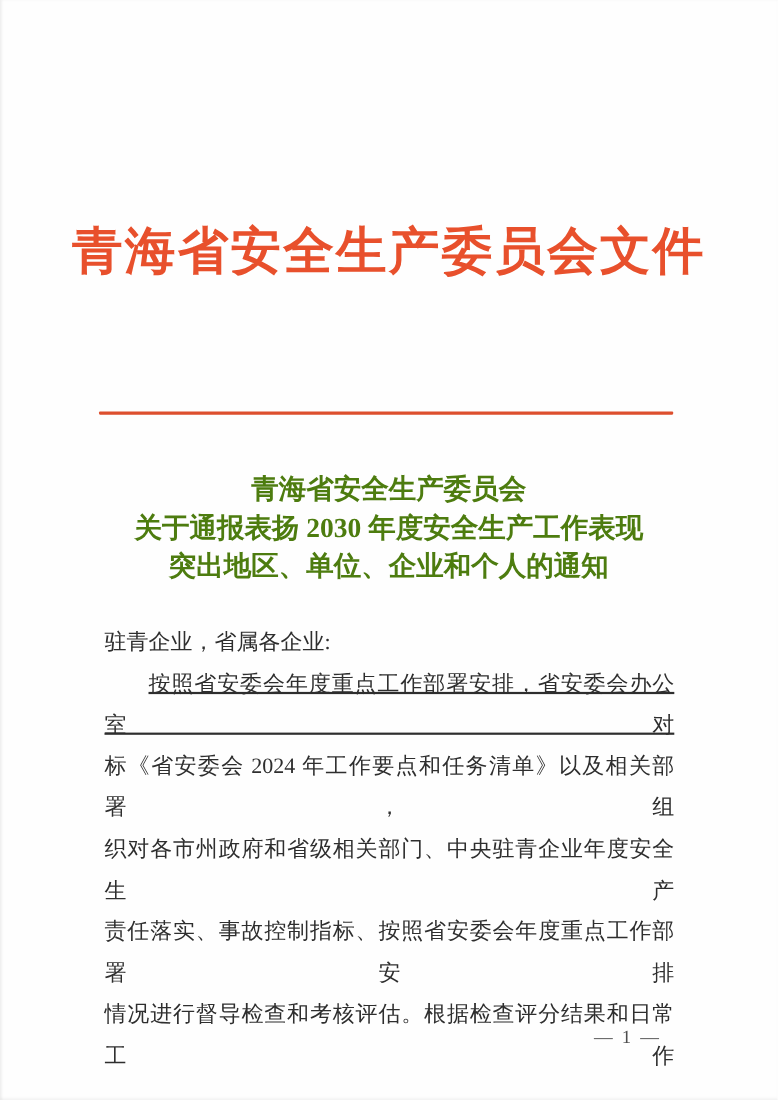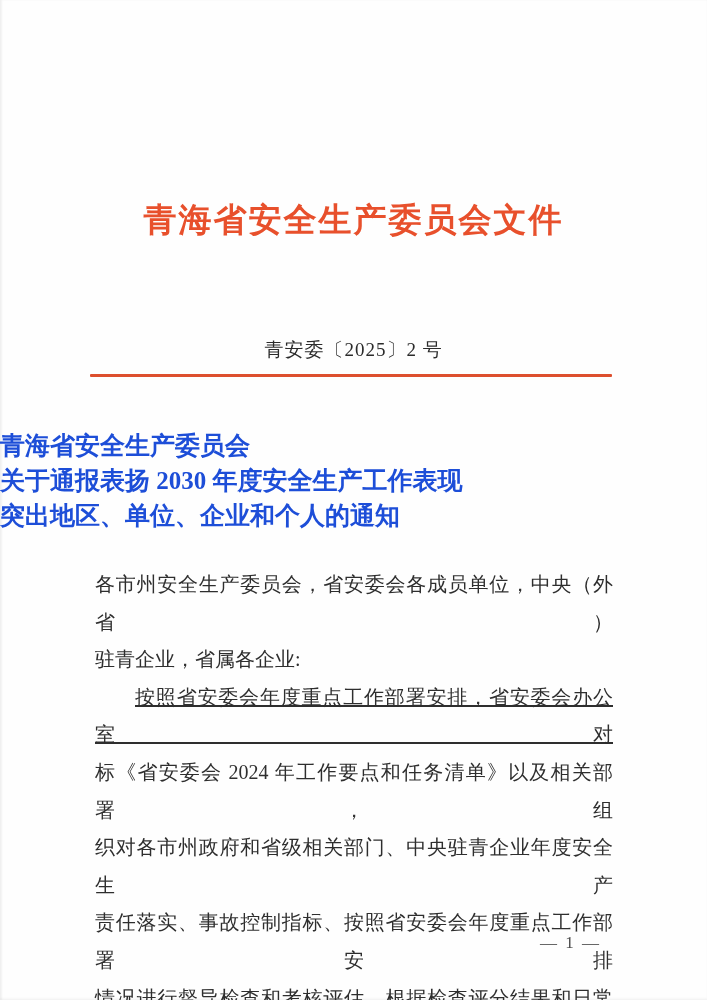--- a/index.html
+++ b/index.html
@@ -12,21 +12,21 @@
     overflow: hidden;
     font-family: "Liberation Serif", "DejaVu Serif", serif;
     box-shadow: inset 2px 0 2px rgba(0,0,0,0.05), inset 0 -2px 2px rgba(0,0,0,0.03);
   }
   .red-header {
     position: absolute;
     top: 198px;
     left: 0;
     width: 707px;
     text-align: center;
-    font-size: 33px;
+    font-size: 46px;
     font-weight: bold;
     letter-spacing: 2px;
     color: #e8502c;
     font-family: "Liberation Serif", "DejaVu Serif", serif;
     white-space: nowrap;
   }
   .doc-number {
     position: absolute;
     top: 337px;
     left: 0;
@@ -43,21 +43,22 @@
     width: 522px;
     height: 3px;
     background: #dd4f2e;
     border-radius: 1px;
   }
   .title-block {
     position: absolute;
     top: 428px;
     left: 0;
     width: 707px;
-    color: #1d4ed8;
+    text-align: center;
+    color: #4d7c0f;
     font-weight: bold;
     font-size: 25px;
     line-height: 35px;
     font-family: "Liberation Serif", "DejaVu Serif", serif;
   }
   .body-block {
     position: absolute;
     top: 566px;
     left: 95px;
     width: 518px;
@@ -81,32 +82,30 @@
     letter-spacing: 2px;
   }
 </style>
 </head>
 <body>
 
 <div class="page">
 
   <div class="red-header">青海省安全生产委员会文件</div>
 
-  <div class="doc-number">青安委〔2025〕2 号</div>
 
   <div class="red-line"></div>
 
   <div class="title-block">
     <div class="title-line">青海省安全生产委员会</div>
     <div class="title-line">关于通报表扬 2030 年度安全生产工作表现</div>
     <div class="title-line">突出地区、单位、企业和个人的通知</div>
   </div>
 
   <div class="body-block">
-    <div class="body-line stretch">各市州安全生产委员会，省安委会各成员单位，中央（外省）</div>
     <div class="body-line">驻青企业，省属各企业:</div>
     <div class="body-line stretch indent">按照省安委会年度重点工作部署安排，省安委会办公室对</div>
     <div class="body-line stretch">标《省安委会 2024 年工作要点和任务清单》以及相关部署，组</div>
     <div class="body-line stretch">织对各市州政府和省级相关部门、中央驻青企业年度安全生产</div>
     <div class="body-line stretch">责任落实、事故控制指标、按照省安委会年度重点工作部署安排</div>
     <div class="body-line stretch">情况进行督导检查和考核评估。根据检查评分结果和日常工作</div>
 
   </div>
 
   <div class="page-number">— 1 —</div>

